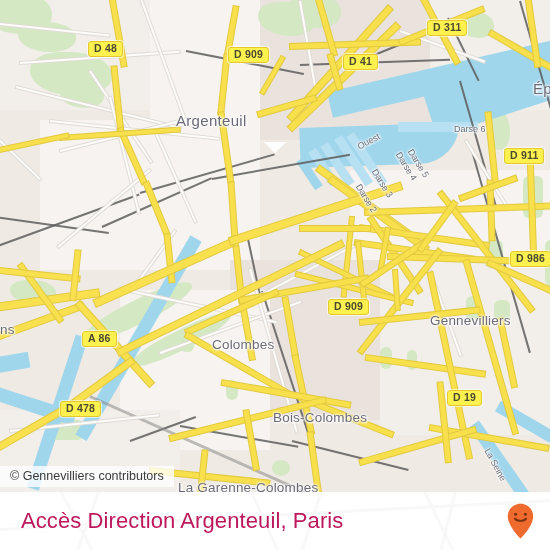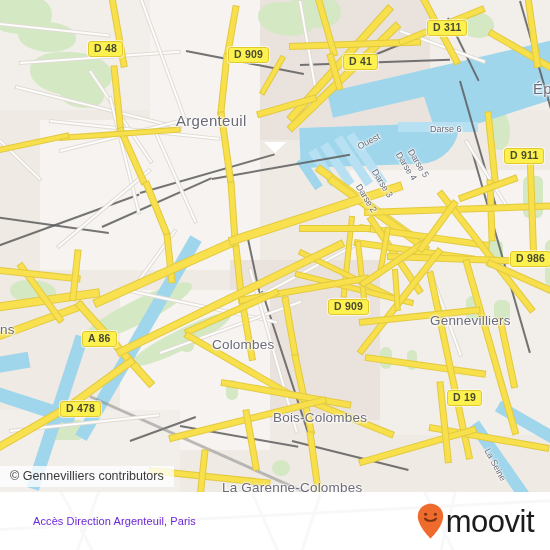--- a/index.html
+++ b/index.html
@@ -86,22 +86,22 @@
   .footer{
     position:absolute;left:0;top:492px;width:550px;height:58px;
     background:#ffffff;overflow:hidden;
   }
   .footer-watermark{
     position:absolute;left:0;top:-60px;width:550px;height:180px;
     opacity:.5;
   }
   .wm-line{position:absolute;background:#f2f2f2;transform-origin:0 50%;}
   .footer-title{
-    position:absolute;left:33px;top:50%;transform:translateY(-50%);
-    font-size:11px;color:#6d28d9;letter-spacing:.1px;white-space:nowrap;
+    position:absolute;left:21px;top:50%;transform:translateY(-50%);
+    font-size:22px;color:#be185d;letter-spacing:.1px;white-space:nowrap;
   }
   .brand{
     position:absolute;right:16px;top:50%;transform:translateY(-50%);
     display:flex;align-items:center;gap:2px;
   }
   .brand-text{
     font-size:31px;color:#1c1c1c;letter-spacing:-.5px;
     line-height:31px;font-weight:normal;
   }
 </style>
@@ -286,37 +286,37 @@
     <div class="road" style="left:222px;top:380px;width:130px;height:5px;transform:rotate(10deg);"></div>
     <div class="road" style="left:170px;top:436px;width:160px;height:5px;transform:rotate(-14deg);"></div>
     <div class="road" style="left:246px;top:408px;width:60px;height:5px;transform:rotate(80deg);"></div>
     <div class="road" style="left:440px;top:380px;width:80px;height:5px;transform:rotate(84deg);"></div>
     <div class="road" style="left:530px;top:150px;width:100px;height:5px;transform:rotate(88deg);"></div>
     <div class="road" style="left:528px;top:-5px;width:70px;height:5px;transform:rotate(82deg);"></div>
     <div class="road" style="left:150px;top:468px;width:120px;height:5px;transform:rotate(6deg);"></div>
     <div class="road" style="left:205px;top:448px;width:50px;height:5px;transform:rotate(96deg);"></div>
 
     <div id="water-labels">
-        <div class="place small rot" style="left: 430px; top: 124px; transform: rotate(0deg);">Darse 6</div>
+        <div class="place small rot" style="left: 454px; top: 124px; transform: rotate(0deg);">Darse 6</div>
         <div class="place small rot" style="left: 410px; top: 145px; transform: rotate(58deg);">Darse 5</div>
         <div class="place small rot" style="left: 398px; top: 148px; transform: rotate(58deg);">Darse 4</div>
         <div class="place small rot" style="left: 374px; top: 165px; transform: rotate(58deg);">Darse 3</div>
         <div class="place small rot" style="left: 358px; top: 180px; transform: rotate(58deg);">Darse 2</div>
         <div class="place small rot" style="left: 358px; top: 142px; transform: rotate(-28deg);">Ouest</div>
         <div class="place small rot" style="left: 487px; top: 444px; transform: rotate(62deg);">La Seine</div>
       </div>
 
     <div id="place-labels">
         <div class="place city" style="left: 176px; top: 112px;">Argenteuil</div>
         <div class="place city" style="left: 533px; top: 80px;">Ép</div>
         <div class="place town" style="left: 430px; top: 313px;">Gennevilliers</div>
         <div class="place town" style="left: 212px; top: 337px;">Colombes</div>
         <div class="place town" style="left: 273px; top: 410px;">Bois-Colombes</div>
         <div class="place town" style="left: 0px; top: 322px;">ns</div>
-        <div class="place town" style="left: 178px; top: 480px; margin-left: 44px;">La Garenne-Colombes</div>
+        <div class="place town" style="left: 178px; top: 480px;">La Garenne-Colombes</div>
       </div>
 
     <div id="road-shields">
         <div class="shield" style="left: 88px; top: 41px;">D 48</div>
         <div class="shield" style="left: 228px; top: 47px;">D 909</div>
         <div class="shield" style="left: 427px; top: 20px;">D 311</div>
         <div class="shield" style="left: 343px; top: 54px;">D 41</div>
         <div class="shield" style="left: 504px; top: 148px;">D 911</div>
         <div class="shield" style="left: 510px; top: 251px;">D 986</div>
         <div class="shield" style="left: 328px; top: 299px;">D 909</div>
@@ -343,17 +343,16 @@
 
     <div class="footer-title">Accès Direction Argenteuil, Paris</div>
 
     <div class="brand">
       <svg width="27" height="36" viewBox="0 0 27 36">
         <path d="M13.5 0.8 C6.4 0.8 0.8 6.4 0.8 13.5 C0.8 22 11 33.4 13.5 35.4 C16 33.4 26.2 22 26.2 13.5 C26.2 6.4 20.6 0.8 13.5 0.8 Z" fill="#EE6A2D"></path>
         <circle cx="8.6" cy="11.2" r="1.55" fill="#7A3312"></circle>
         <circle cx="18.4" cy="11.2" r="1.55" fill="#7A3312"></circle>
         <path d="M8 15.6 C10 18.6 17 18.6 19 15.6" fill="none" stroke="#7A3312" stroke-width="1.9" stroke-linecap="round"></path>
       </svg>
-      <span class="brand-text">moovit</span>
     </div>
   </div>
 
 </div>
 
 </body></html>

